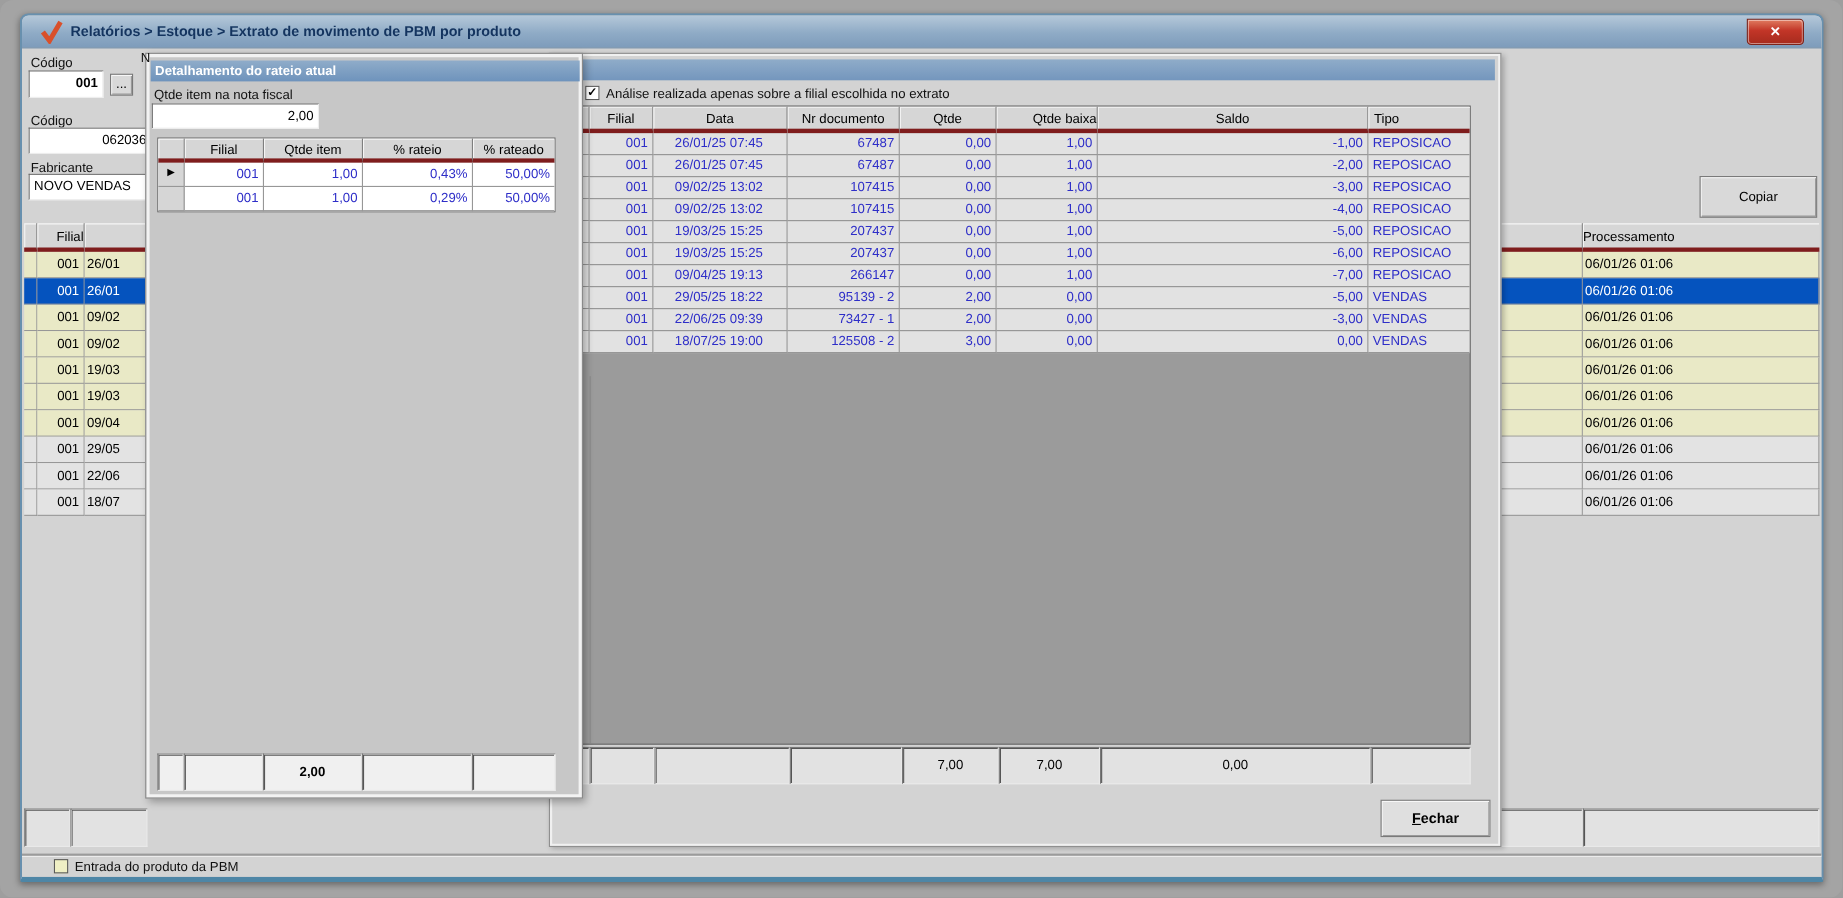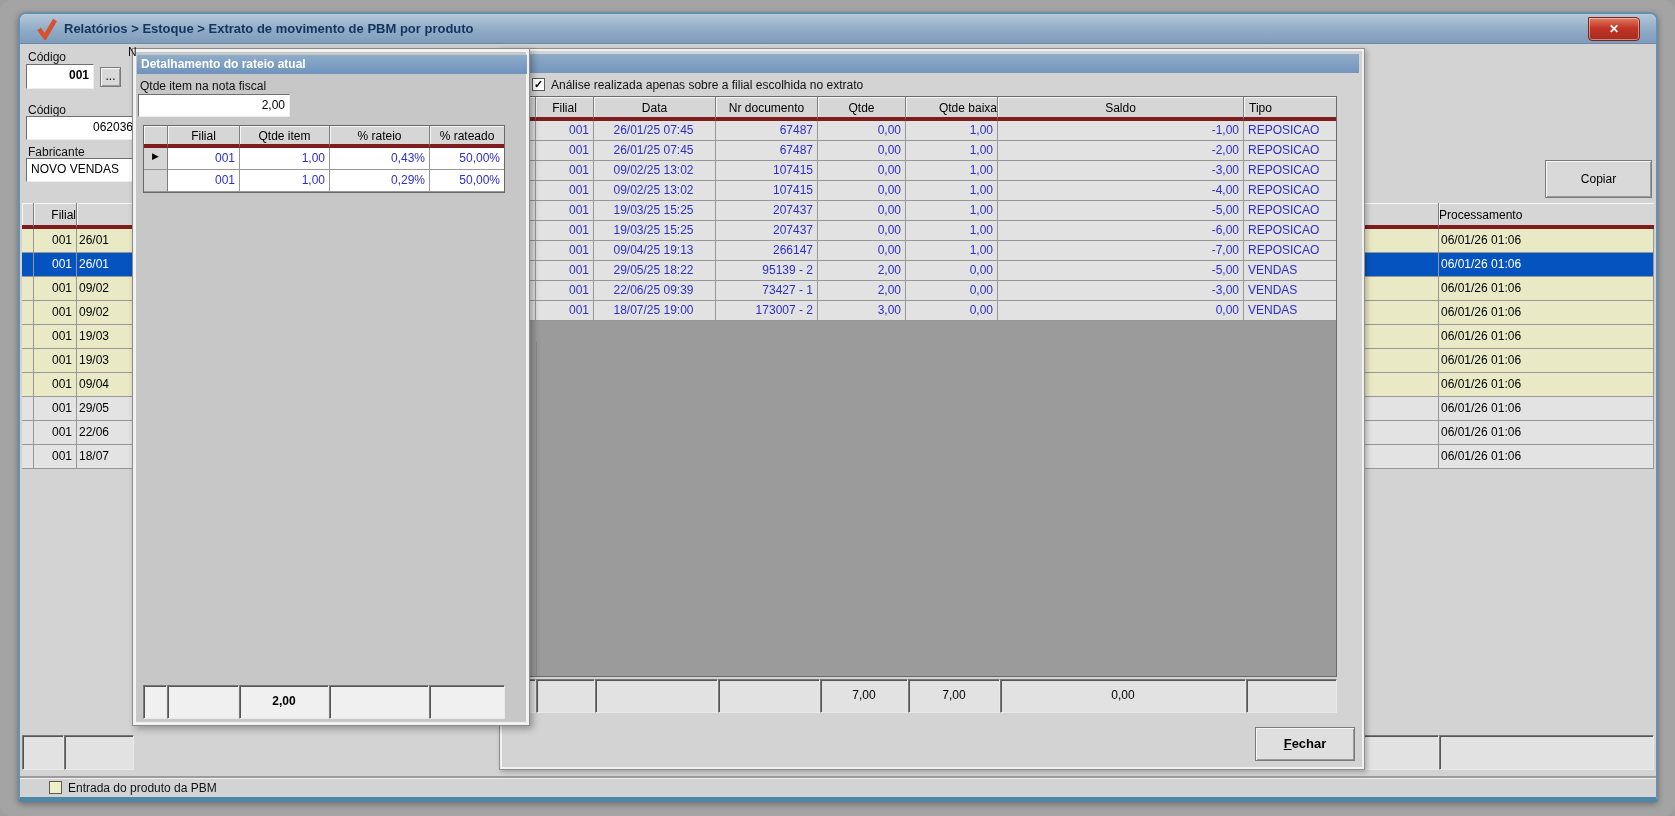--- a/index.html
+++ b/index.html
@@ -362,21 +362,21 @@
               <div class="dcell v-c3 num">73427 - 1</div>
               <div class="dcell v-c4 num">2,00</div>
               <div class="dcell v-c5 num">0,00</div>
               <div class="dcell v-c6 num">-3,00</div>
               <div class="dcell v-c7">VENDAS</div>
             </div>
             <div class="row">
               <div class="dcell v-c0 ind"></div>
               <div class="dcell v-c1 num">001</div>
               <div class="dcell v-c2">18/07/25 19:00</div>
-              <div class="dcell v-c3 num">173007 - 2</div>
+              <div class="dcell v-c3 num">125508 - 2</div>
               <div class="dcell v-c4 num">3,00</div>
               <div class="dcell v-c5 num">0,00</div>
               <div class="dcell v-c6 num">0,00</div>
               <div class="dcell v-c7">VENDAS</div>
             </div>
           </div>
         <div class="vempty-line"></div>
       </div>
 
       <div class="footer-row vfooter">

